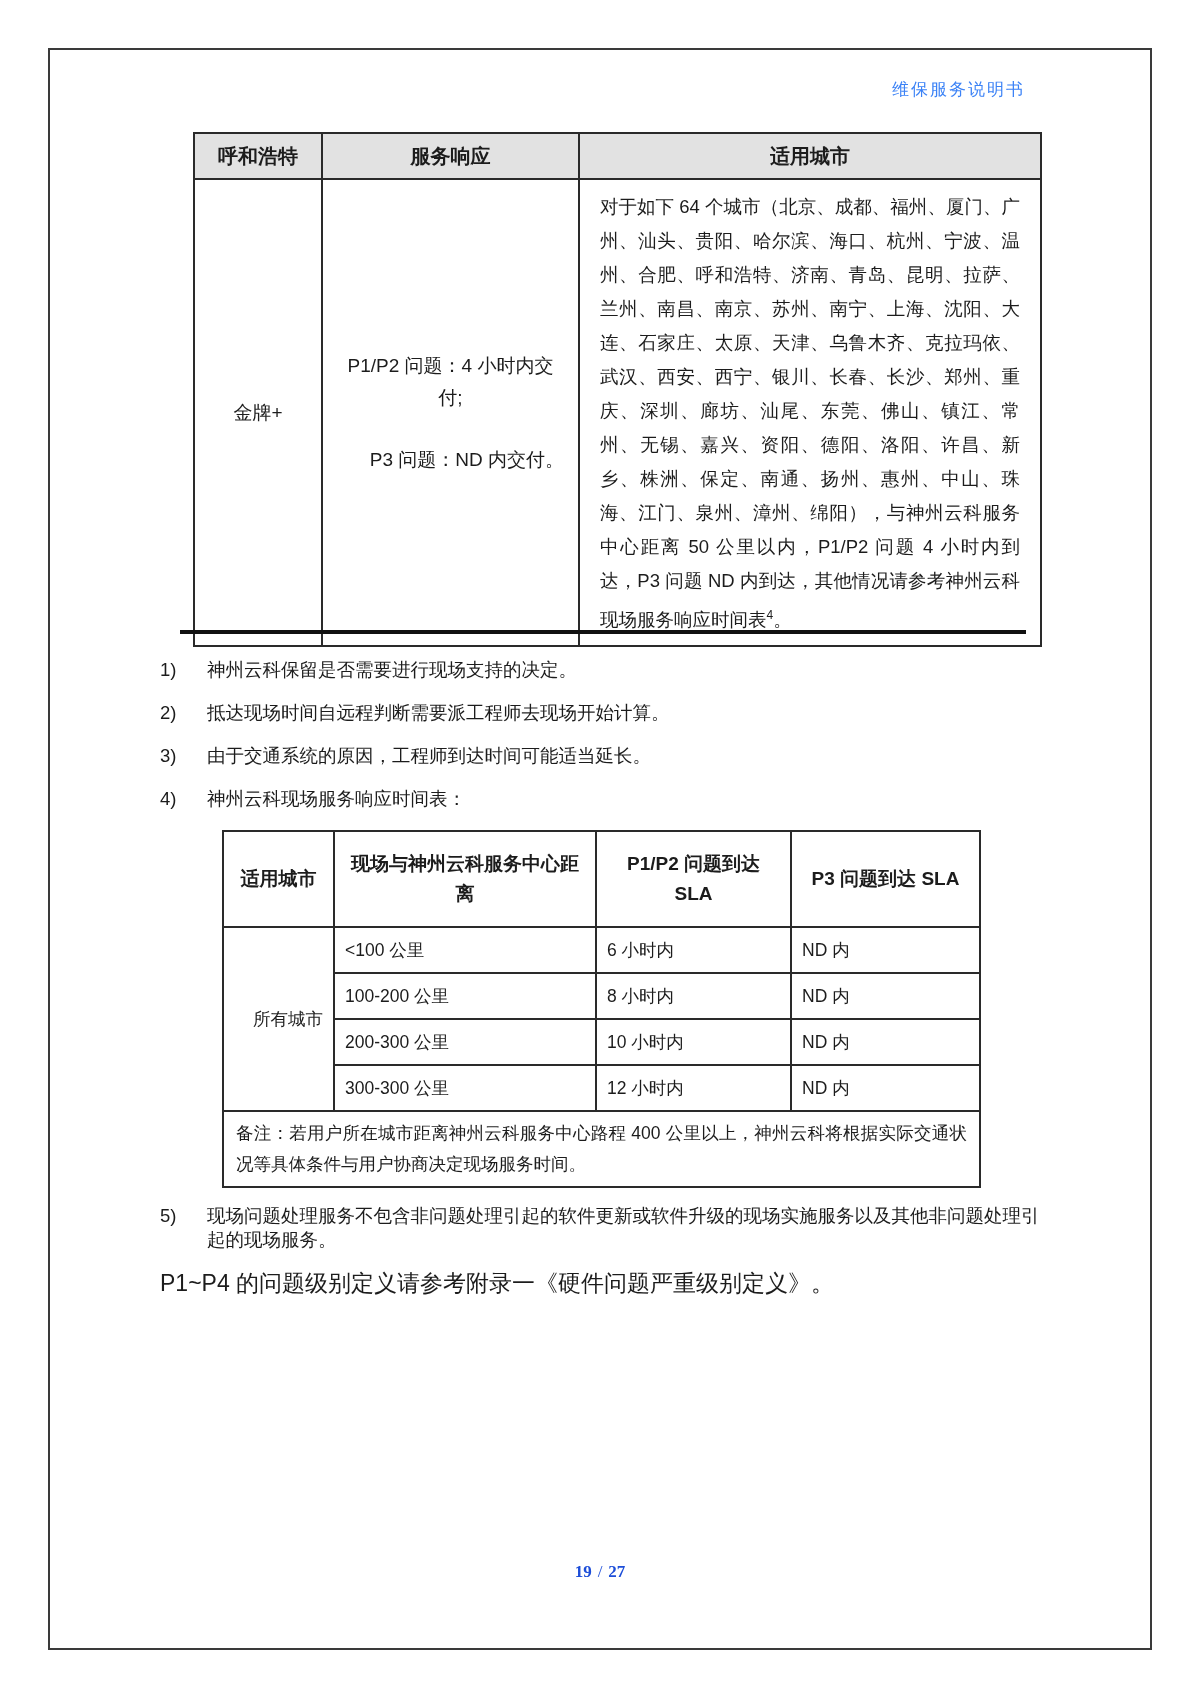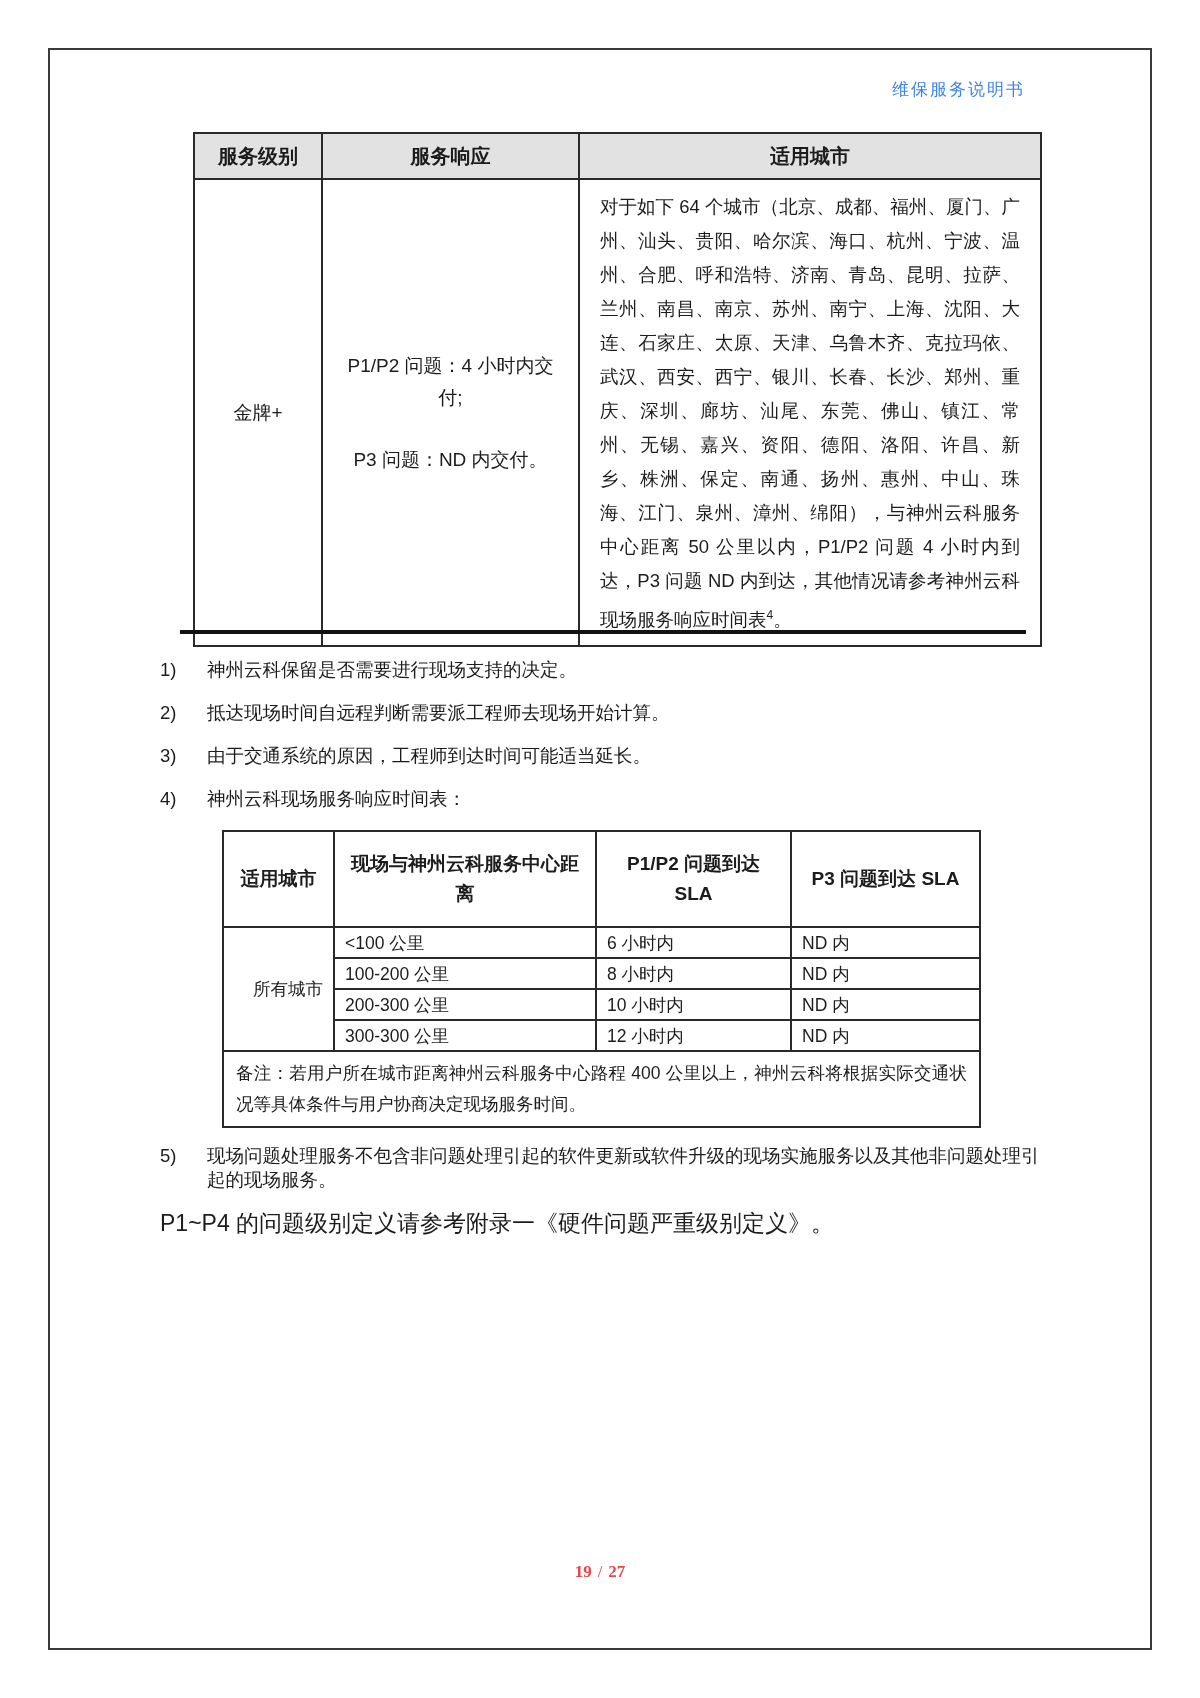--- a/index.html
+++ b/index.html
@@ -52,21 +52,21 @@
     margin-left: 44px;
   }
   .cell-resp {
     text-align: center;
     vertical-align: middle;
     font-size: 19px;
     padding: 10px 14px;
     border-radius: 22px;
   }
   .cell-resp .para1 { margin-bottom: 30px; line-height: 32px; }
-  .cell-resp .para2 { line-height: 32px; }
+  .cell-resp .para2 { line-height: 32px; text-align: right; }
   .cell-city {
     vertical-align: top;
     font-size: 18.5px;
     line-height: 34px;
     padding: 10px 20px 8px 20px;
     text-align: justify;
     text-justify: inter-ideograph;
   }
   .cell-city sup { font-size: 12px; }
   
@@ -116,21 +116,21 @@
   }
   .sla-col-city { width: 111px; }
   .sla-col-dist { width: 262px; }
   .sla-col-p12  { width: 195px; }
   .sla-col-p3   { width: 189px; }
   .th-inner-dist { max-width: 232px; margin: 0 auto; line-height: 30px; }
   .th-inner-p12  { max-width: 150px; margin: 15px auto; line-height: 30px; }
   .sla-table td {
     font-size: 17.5px;
     height: 31px;
-    padding: 2px 10px;
+    padding: 10px 10px;
     vertical-align: middle;
   }
   .sla-city-scope {
     text-align: right;
     font-size: 18.5px;
   }
   .sla-remark {
     font-size: 17.5px;
     line-height: 31px;
     padding: 6px 12px !important;
@@ -144,41 +144,41 @@
     margin-top: 14px;
   }
   
   .footer {
     position: absolute;
     left: 0; top: 1562px;
     width: 1200px;
     text-align: center;
     font-family: "Liberation Serif", serif;
     font-size: 17px;
-    color: #ef4444;
+    color: #1d4ed8;
   }
   .footer .num { font-weight: bold; }
   .footer .sep { padding: 0 6px; font-weight: normal; }
 </style>
 </head>
 <body>
 
 <div class="page-border"></div>
 
 <div class="header-title">维保服务说明书</div>
 
 <table class="service-table">
   <colgroup>
       <col class="col-level">
       <col class="col-resp">
       <col class="col-city">
     </colgroup>
   <tbody>
       <tr>
-    <th>服务级别</th>
+    <th>呼和浩特</th>
     <th>服务响应</th>
     <th>适用城市</th>
   </tr>
   <tr>
     <td class="cell-level">金牌+</td>
     <td class="cell-resp">
       <div class="para1">P1/P2 问题：4 小时内交付;</div>
       <div class="para2">P3 问题：ND 内交付。</div>
     </td>
     <td class="cell-city"><span>对于如下 64 个城市（北京、成都、福州、厦门、广州、汕头、贵阳、哈尔滨、海口、杭州、宁波、温州、合肥、呼和浩特、济南、青岛、昆明、拉萨、兰州、南昌、南京、苏州、南宁、上海、沈阳、大连、石家庄、太原、天津、乌鲁木齐、克拉玛依、武汉、西安、西宁、银川、长春、长沙、郑州、重庆、深圳、廊坊、汕尾、东莞、佛山、镇江、常州、无锡、嘉兴、资阳、德阳、洛阳、许昌、新乡、株洲、保定、南通、扬州、惠州、中山、珠海、江门、泉州、漳州、绵阳），与神州云科服务中心距离 50 公里以内，P1/P2 问题 4 小时内到达，P3 问题 ND 内到达，其他情况请参考神州云科现场服务响应时间表</span><sup>4</sup><span>。</span></td>

